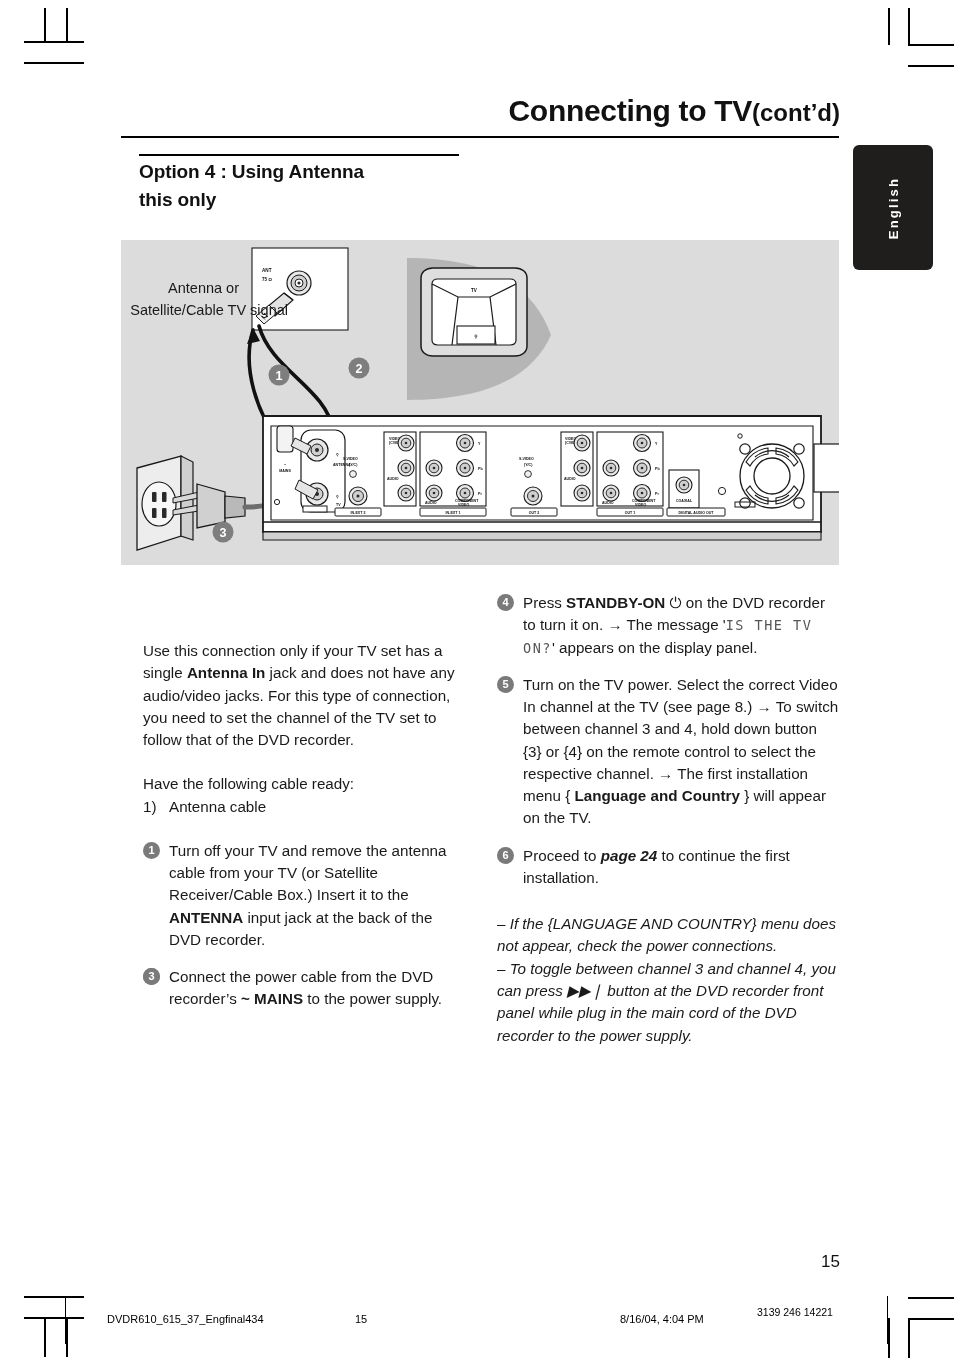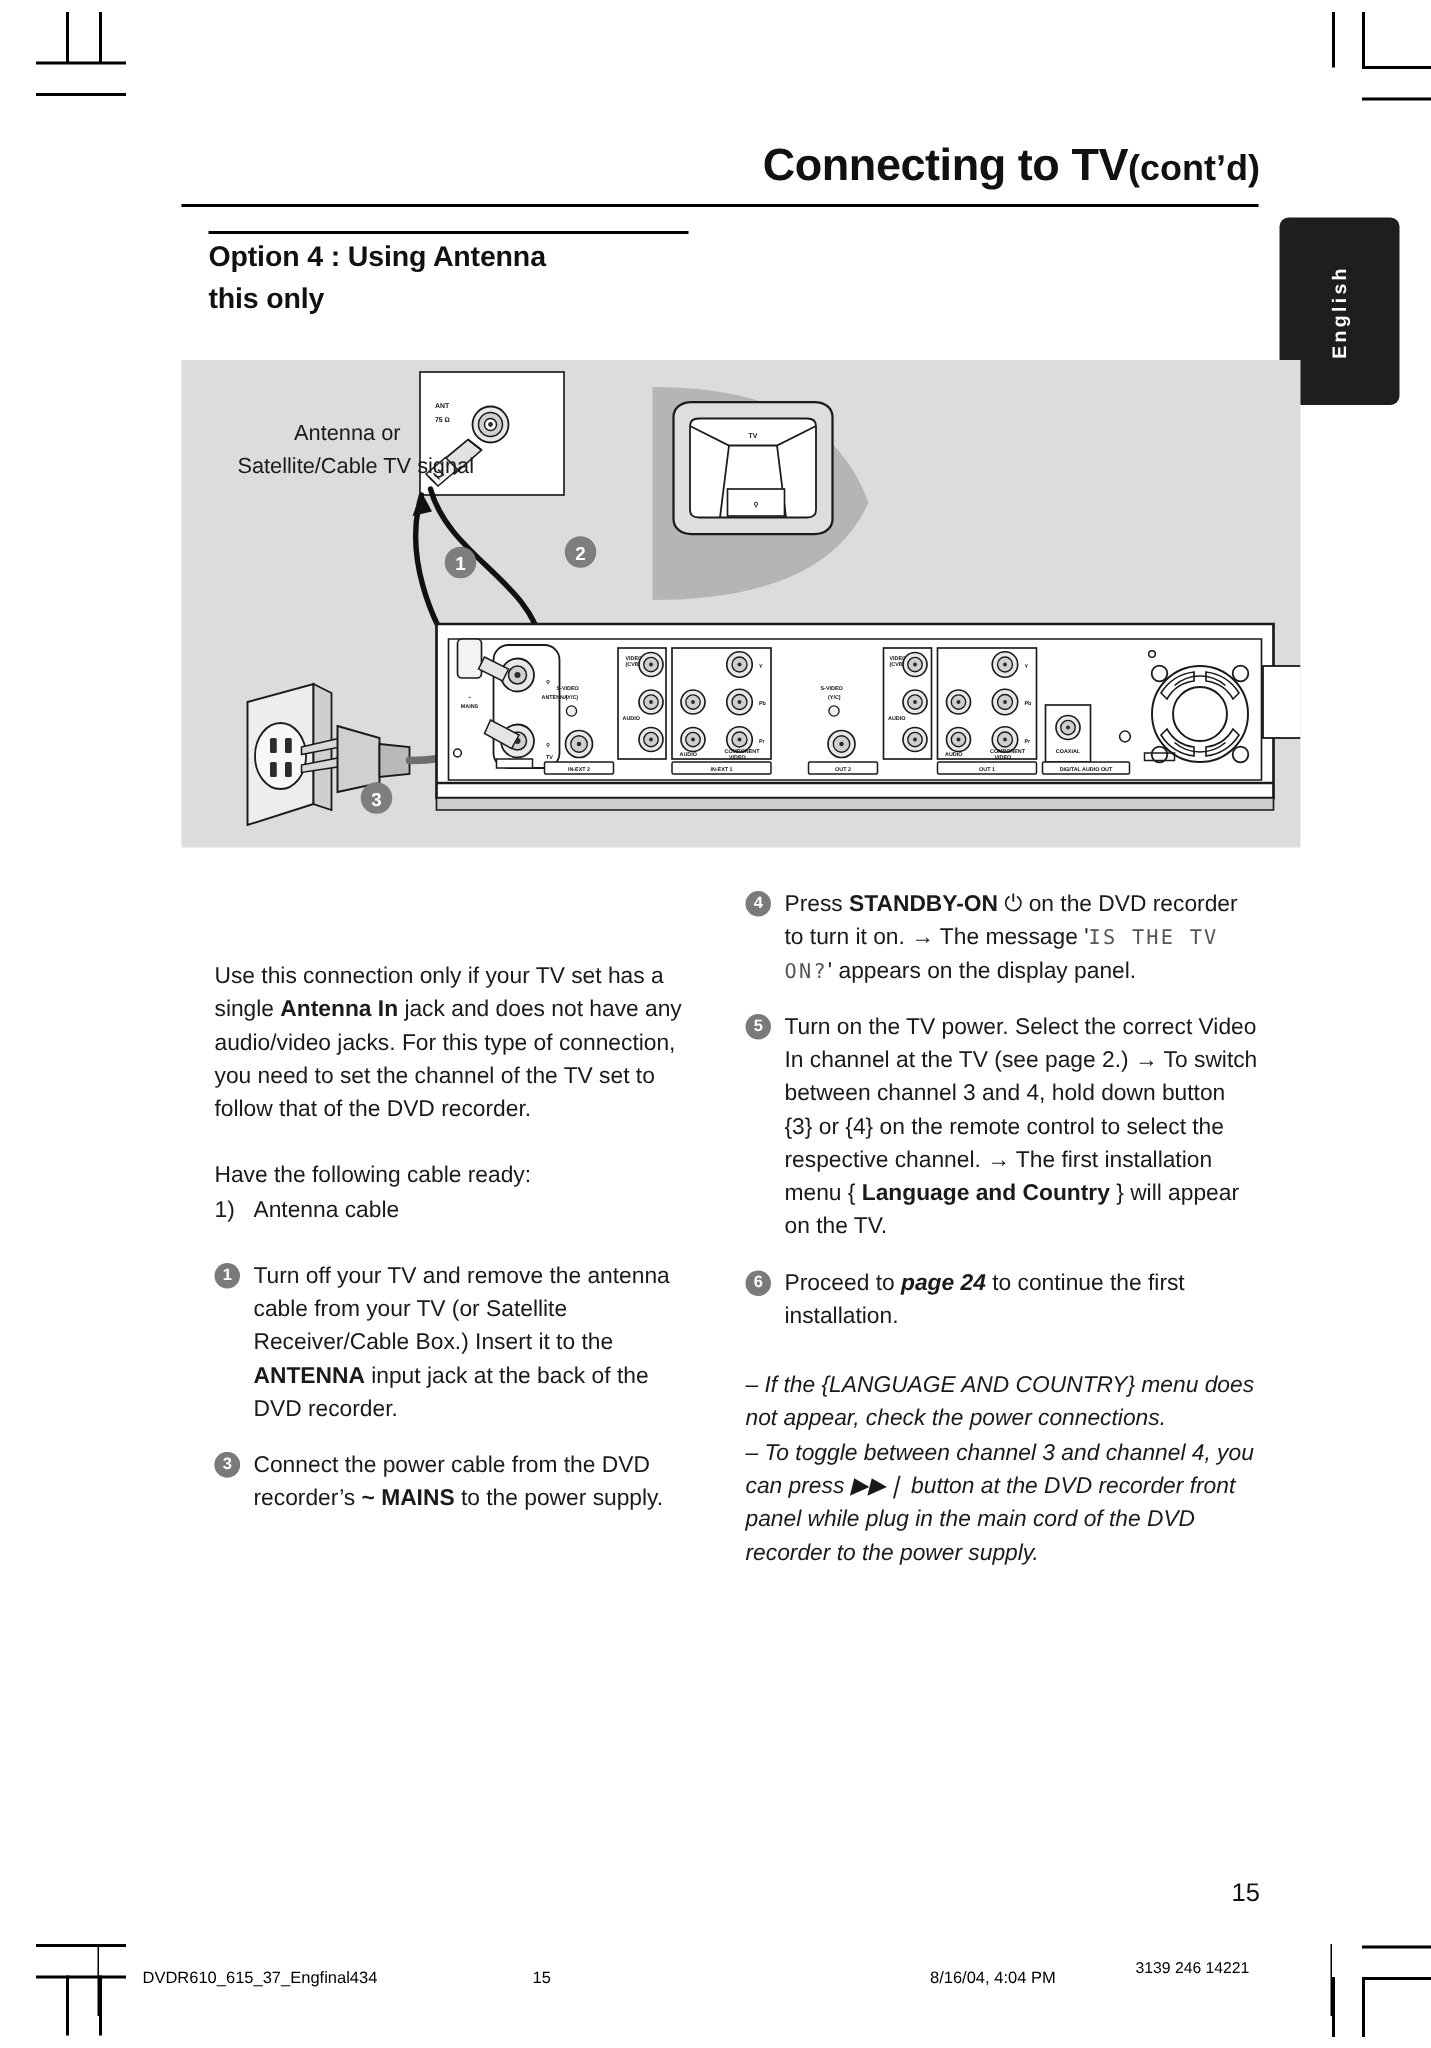--- a/index.html
+++ b/index.html
@@ -92,21 +92,20 @@
 
   
   #diagram {
     position: absolute;
     left: 121px;
     top: 240px;
     width: 718px;
     height: 325px;
     background: #dcdcdc;
     overflow: hidden;
-    padding-left: 28px;
   }
   #diagram svg { display:block; }
 
   
   .col {
     position: absolute;
     font-size: 15.2px;
     line-height: 1.465;
     color: #1a1a1a;
   }
@@ -173,21 +172,21 @@
   #footer-rule-v-right {
     position: absolute; left: 887px; top: 1296px; width: 1px; height: 48px; background: #000;
   }
   .footer-text {
     position: absolute;
     top: 1313px;
     font-size: 11px;
     color: #000;
     white-space: nowrap;
   }
-  #footer-file { left: 95px; }
+  #footer-file { left: 107px; }
   #footer-page { left: 355px; }
   #footer-date { left: 620px; }
   #footer-code { left: 757px; top: 1306px; font-size: 10.5px; }
 </style>
 </head>
 <body>
 
 <div class="crop h" style="left:24px; top:41px; width:60px;"></div>
 <div class="crop h" style="left:24px; top:62px; width:60px;"></div>
 <div class="crop v" style="left:44px; top:8px; height:34px;"></div>
@@ -480,21 +479,21 @@
 <div id="col-right" class="col">
 
   <div class="step">
     <span class="bullet">4</span>
     <span>Press <b>STANDBY-ON</b> ⏻ on the DVD recorder to turn it on.</span>
     <span>→ The message '<span class="lcd">IS THE TV ON?</span>' appears on the display panel.</span>
   </div>
 
   <div class="step">
     <span class="bullet">5</span>
-    <span>Turn on the TV power.  Select the correct Video In channel at the TV (see page 2.)</span>
+    <span>Turn on the TV power.  Select the correct Video In channel at the TV (see page 8.)</span>
     <span>→ To switch between channel 3 and 4, hold down button {3} or {4} on the remote control to select the respective channel.</span>
     <span>→ The first installation menu { <b>Language and Country</b> } will appear on the TV.</span>
   </div>
 
   <div class="step" style="margin-bottom:24px;">
     <span class="bullet">6</span>
     <span>Proceed to <b><i>page 24</i></b> to continue the first installation.</span>
   </div>
 
   <div class="hints">

